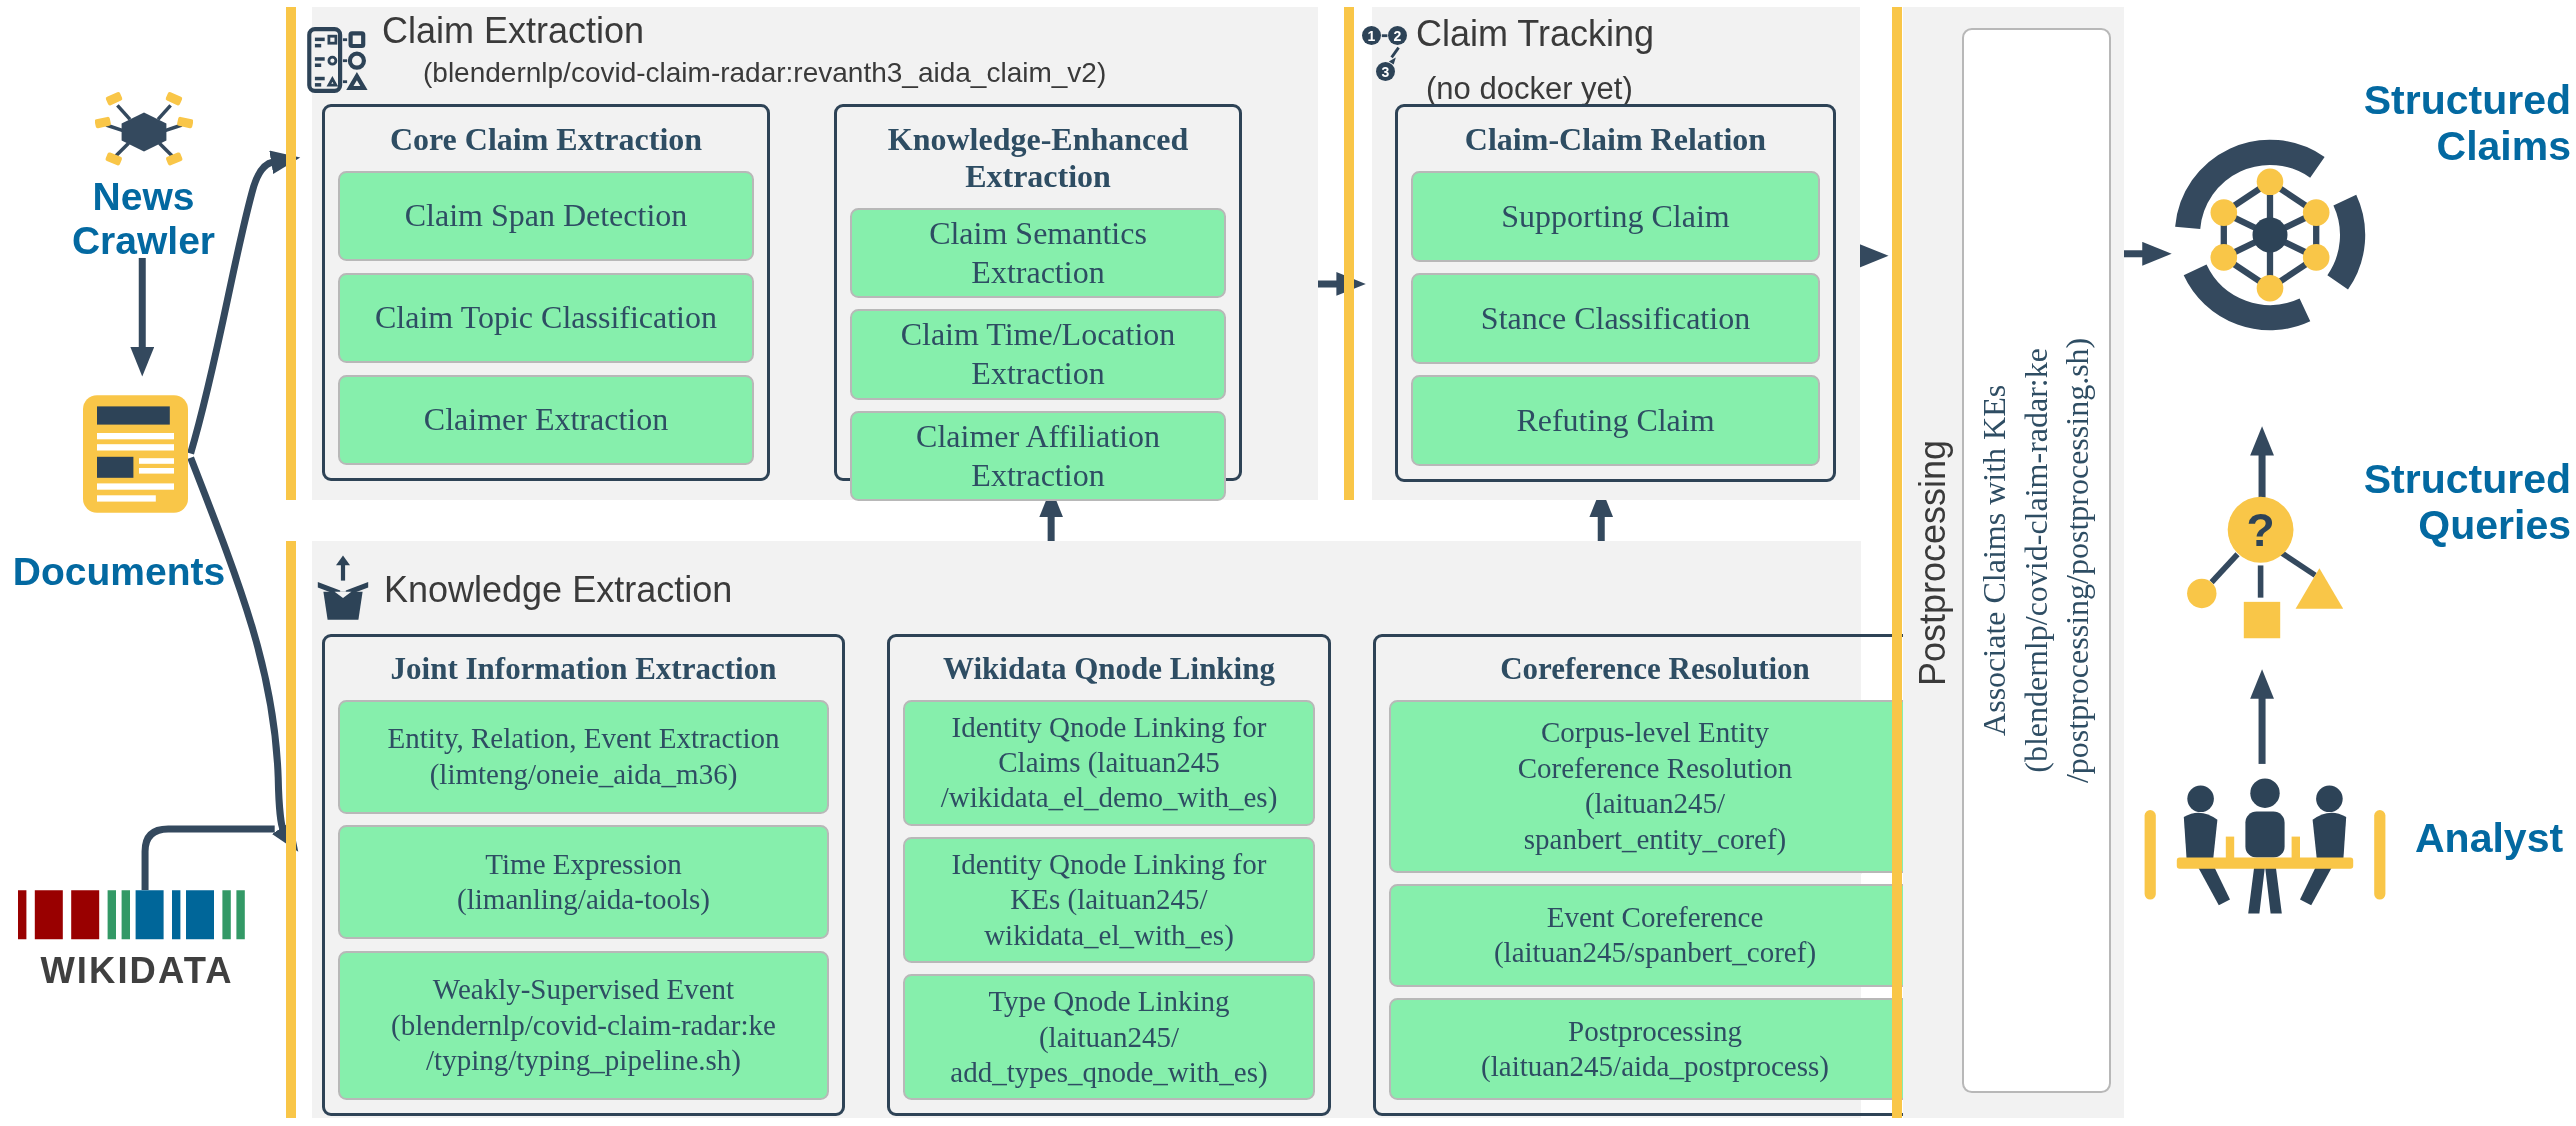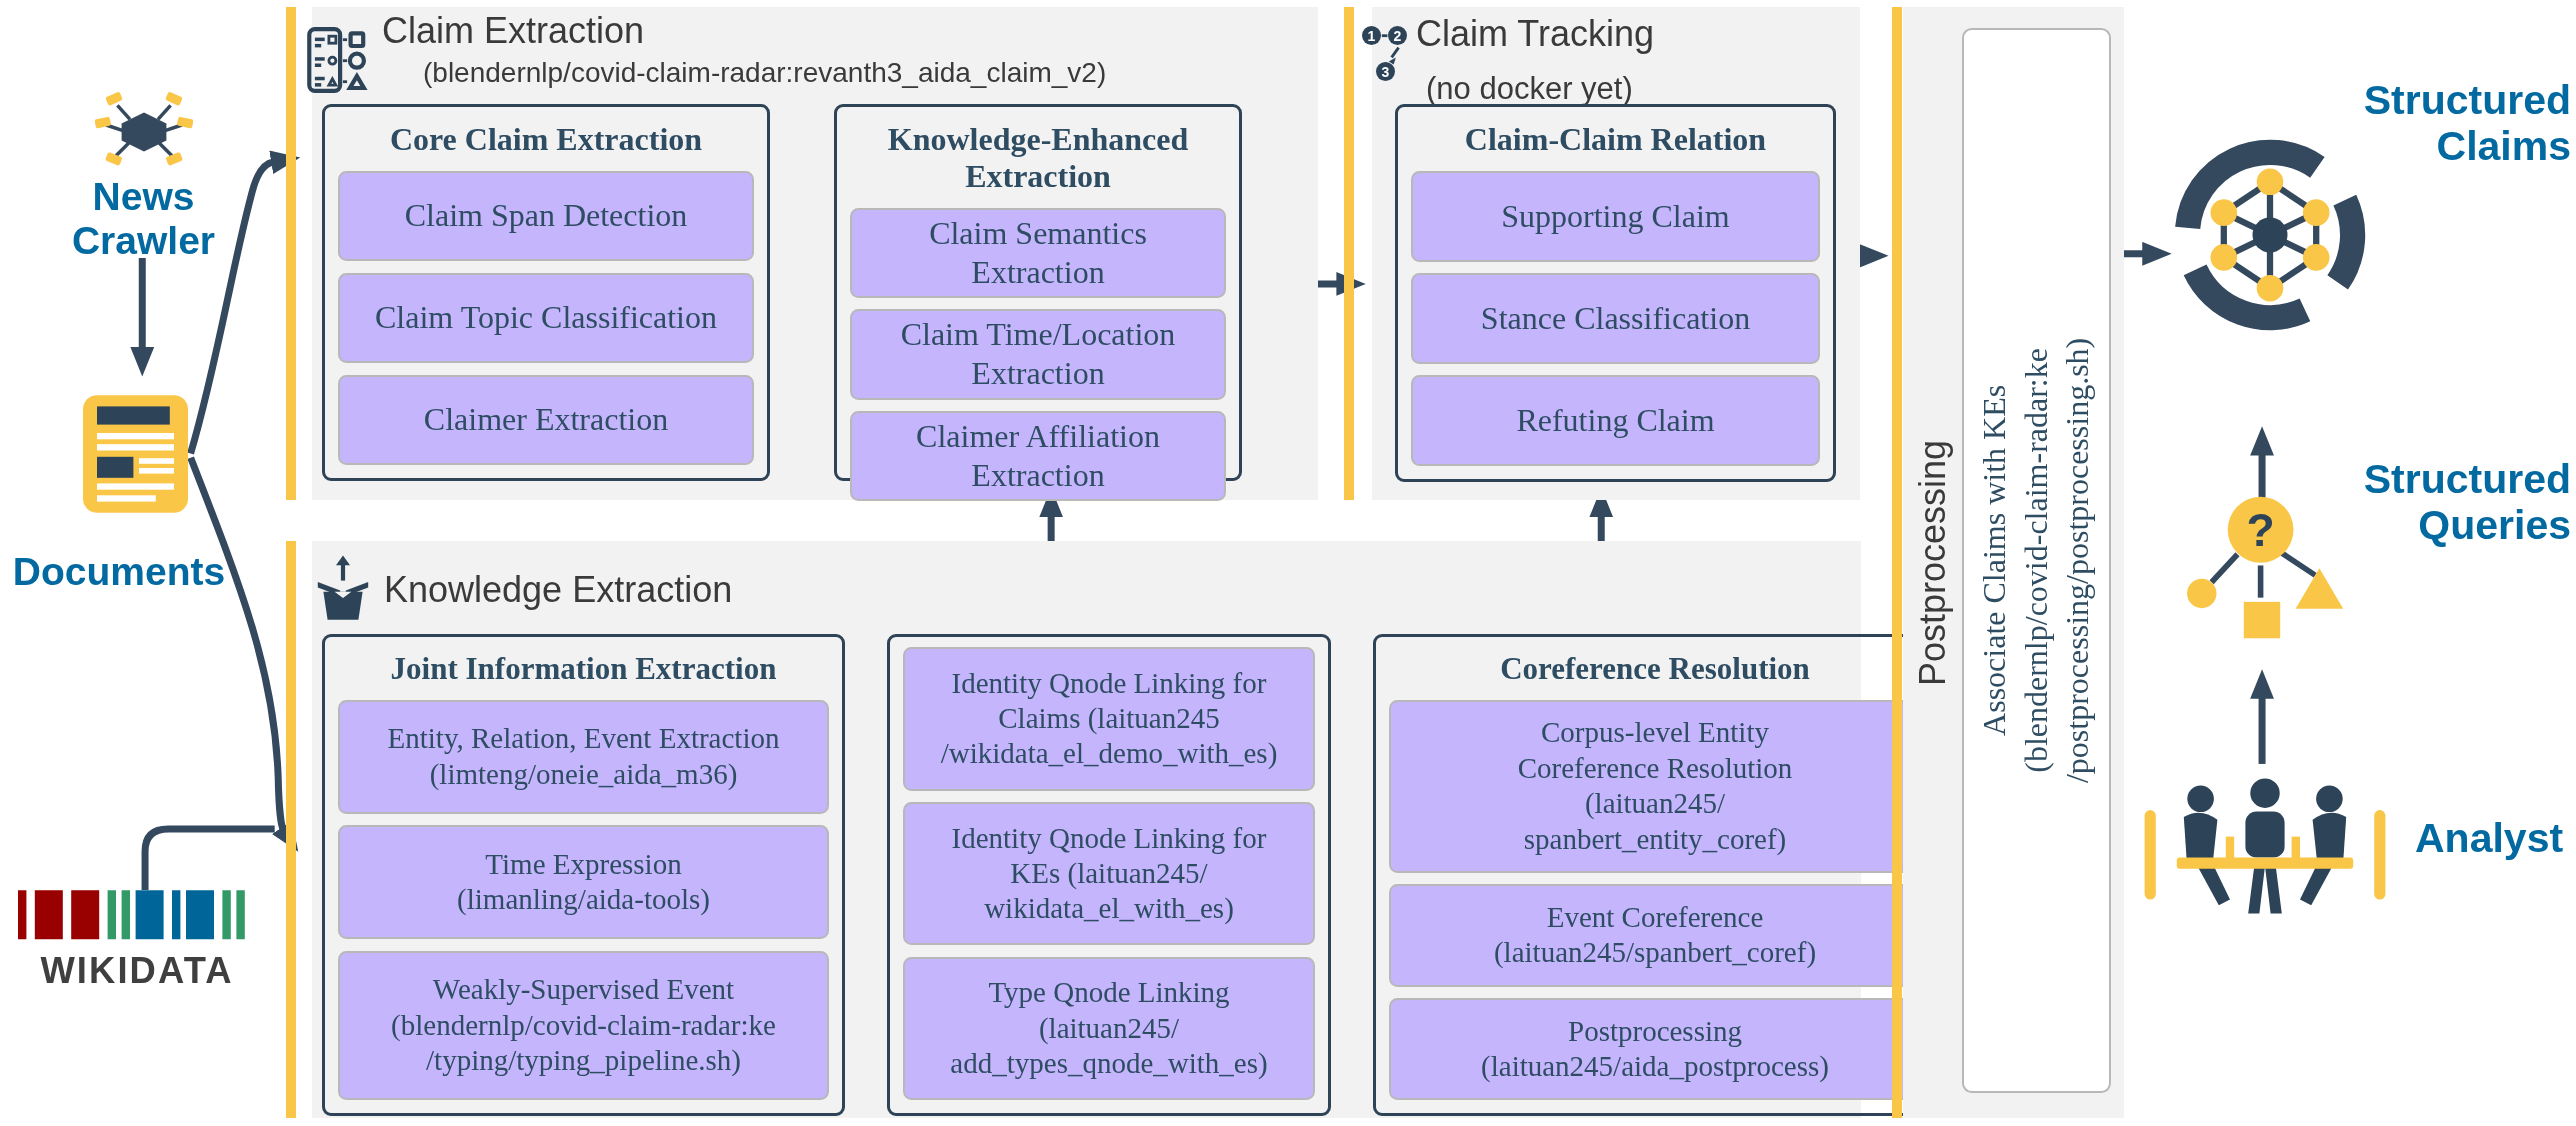--- a/index.html
+++ b/index.html
@@ -9,21 +9,21 @@
   .panel{position:absolute;background:#f2f2f2;}
   .ybar{position:absolute;background:#F9C648;}
   .sec-title{position:absolute;font-size:36px;color:#3a3a3a;white-space:nowrap;}
   .sec-sub{position:absolute;font-size:28px;color:#3a3a3a;white-space:nowrap;}
   .group{position:absolute;border:3.5px solid #2e4356;border-radius:9px;
          display:flex;flex-direction:column;gap:11.2px;padding:9.8px 12.6px 12.6px 12.6px;box-sizing:border-box;}
   .grp-h{font-family:"Liberation Serif",serif;font-weight:bold;color:#2e4d63;
          text-align:center;flex:0 0 auto;padding:4.2px 0 1.4px 0;}
   .g1 .grp-h{font-size:32px;}
   .g2 .grp-h{font-size:31px;}
-  .gi{background:#c4b5fd;border:2.8px solid #b8b8b8;border-radius:8.4px;flex:1 1 auto;
+  .gi{background:#86efac;border:2.8px solid #b8b8b8;border-radius:8.4px;flex:1 1 auto;
       display:flex;align-items:center;justify-content:center;text-align:center;
       font-family:"Liberation Serif",serif;color:#2e4d63;white-space:pre-line;
       padding:4.2px 11.2px;line-height:1.22;}
   .g1 .gi{font-size:32px;}
   .g2 .gi{font-size:29px;}
   .biglabel{position:absolute;font-weight:bold;color:#0369a1;font-size:39px;line-height:1.12;white-space:pre-line;}
   .vflex{display:flex;align-items:center;justify-content:center;}
   .rot{transform:rotate(-90deg);white-space:nowrap;}
   .note-box{position:absolute;background:#ffffff;border:2.8px solid #b8b8b8;border-radius:9.8px;
             display:flex;align-items:center;justify-content:center;box-sizing:border-box;}
@@ -207,20 +207,21 @@
     <div class="gi">Entity, Relation, Event Extraction
 (limteng/oneie_aida_m36)</div>
     <div class="gi">Time Expression
 (limanling/aida-tools)</div>
     <div class="gi">Weakly-Supervised Event
 (blendernlp/covid-claim-radar:ke
 /typing/typing_pipeline.sh)</div>
   </div>
 
   <div class="group g2" style="left:887px;top:634px;width:444px;height:482px;">
+    <div class="grp-h">Wikidata Qnode Linking</div>
     <div class="gi">Identity Qnode Linking for
 Claims (laituan245
 /wikidata_el_demo_with_es)</div>
     <div class="gi">Identity Qnode Linking for
 KEs (laituan245/
 wikidata_el_with_es)</div>
     <div class="gi">Type Qnode Linking
 (laituan245/
 add_types_qnode_with_es)</div>
   </div>

